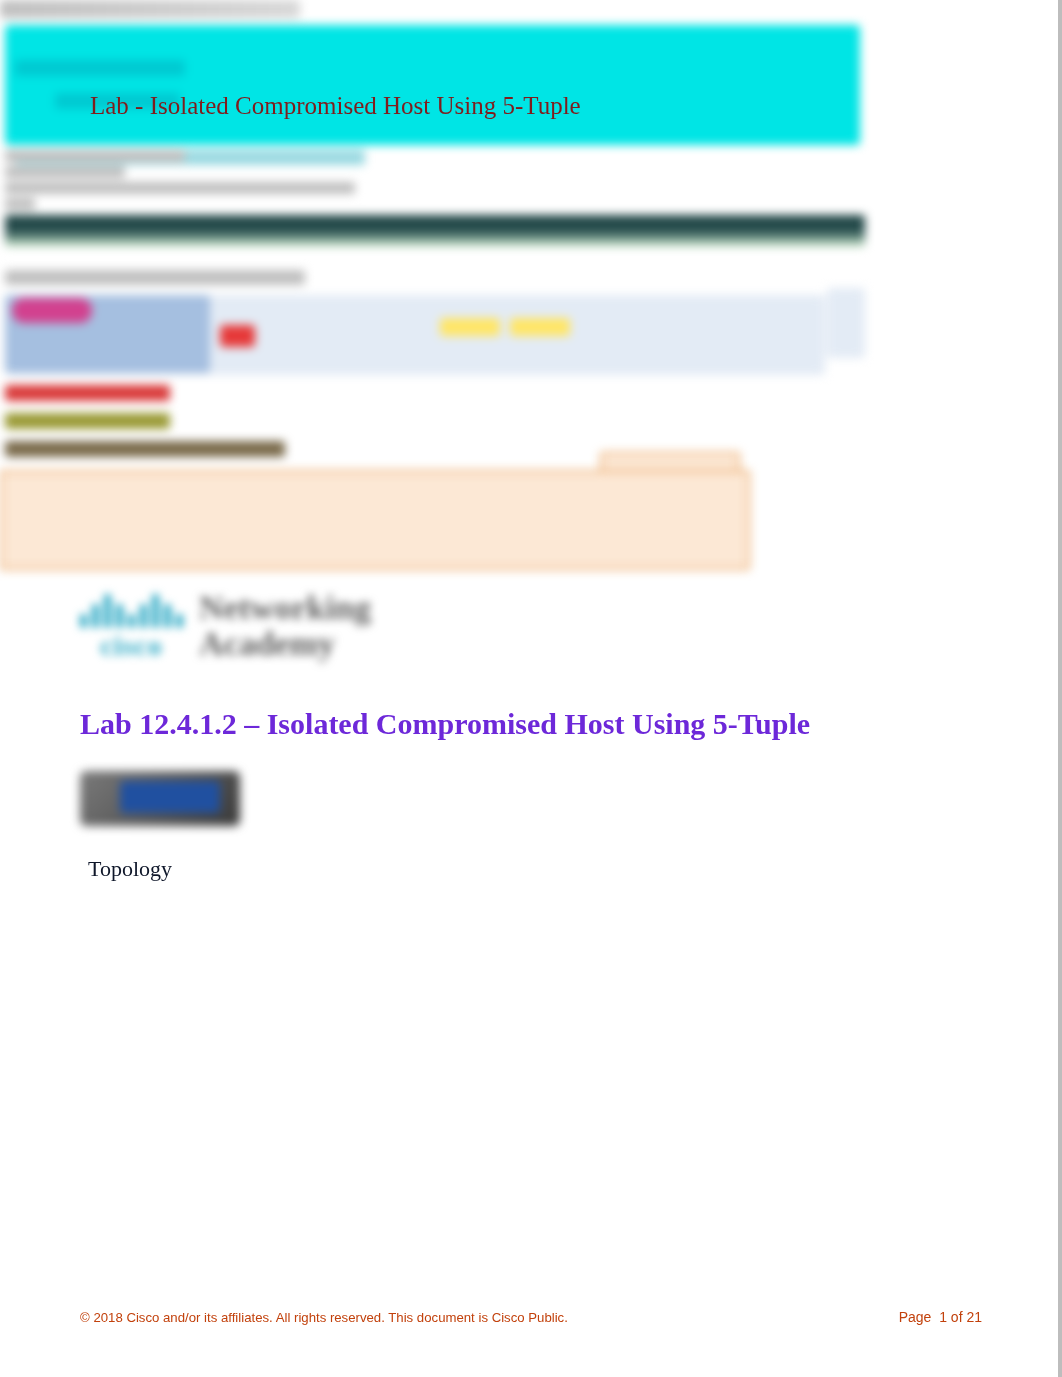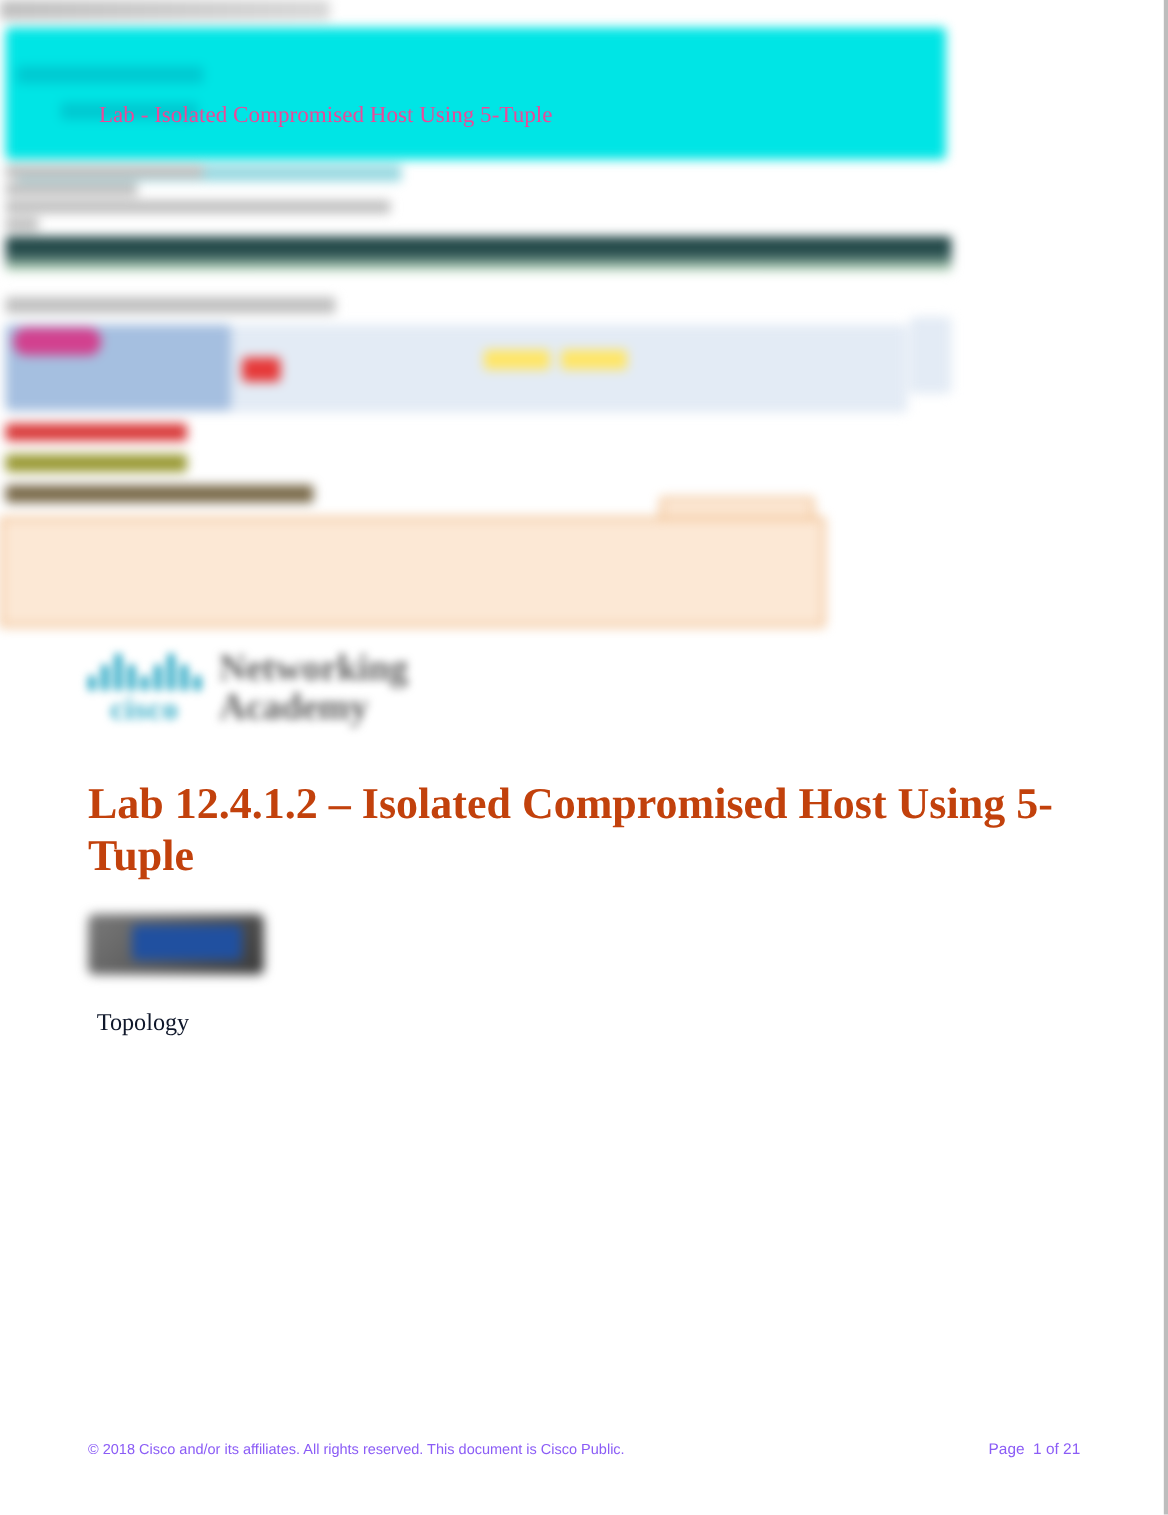--- a/index.html
+++ b/index.html
@@ -72,22 +72,22 @@
       height: 32px;
       background: linear-gradient(180deg, #1a4040 0%, #2a5050 50%, #d4f0d4 100%);
       border-radius: 3px;
     }
 
     .header-label {
       position: absolute;
       top: 92px;
       left: 90px;
       width: 600px;
-      font-size: 21px;
-      color: #ec4899;
+      font-size: 25px;
+      color: #7f1d1d;
       z-index: 10;
       font-family: "Times New Roman", serif;
     }
 
     .blur-mid {
       position: absolute;
       top: 270px;
       left: 0;
       width: 870px;
       height: 320px;
@@ -229,22 +229,22 @@
       margin-top: 2px;
     }
     .na-text {
       font-size: 34px;
       font-weight: bold;
       color: #606060;
       line-height: 1.05;
     }
 
     .lab-title {
-      font-size: 40px;
-      color: #c2410c;
+      font-size: 30px;
+      color: #6d28d9;
       margin-bottom: 30px;
       font-family: "Times New Roman", serif;
     }
 
     .ndg-logo {
       width: 160px;
       height: 55px;
       background: linear-gradient(135deg, #7a7a7a 0%, #3a3a3a 100%);
       border-radius: 6px;
       margin-bottom: 30px;
@@ -270,21 +270,21 @@
 
     .footer {
       position: absolute;
       bottom: 52px;
       left: 80px;
       right: 80px;
       display: flex;
       justify-content: space-between;
       align-items: center;
       font-size: 14px;
-      color: #8b5cf6;
+      color: #c2410c;
       z-index: 20;
       font-family: Arial, sans-serif;
     }
     .footer-left {
       font-size: 13.2px;
     }
     .page-info {
       font-size: 14px;
     }
     .vline {

